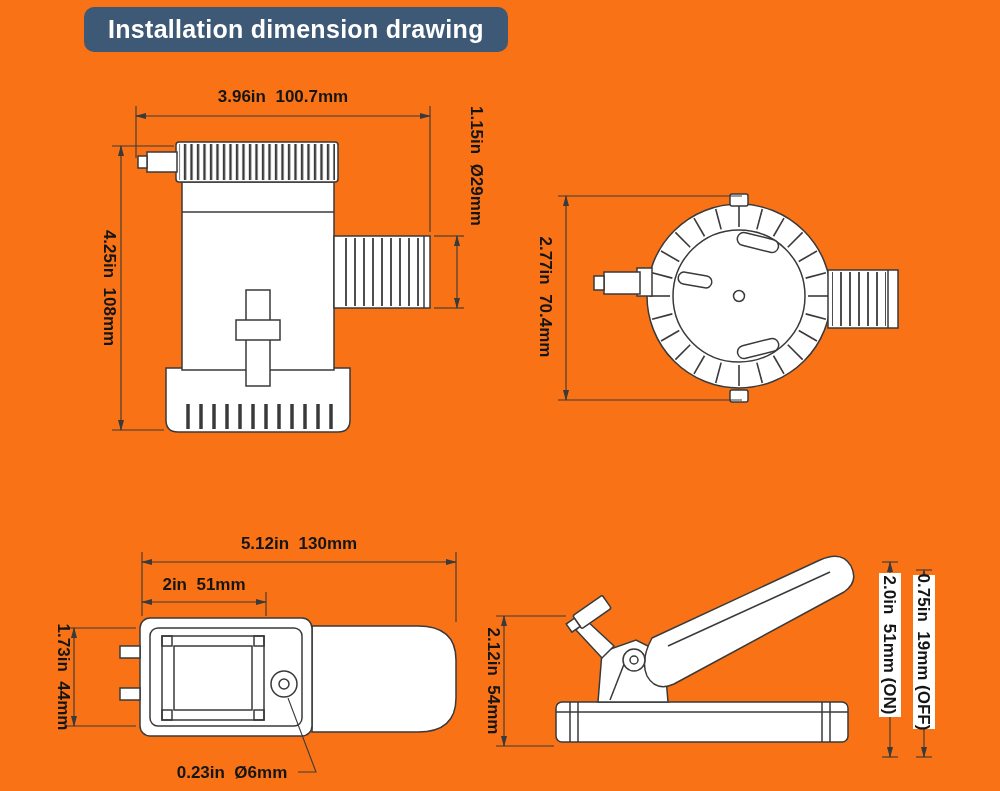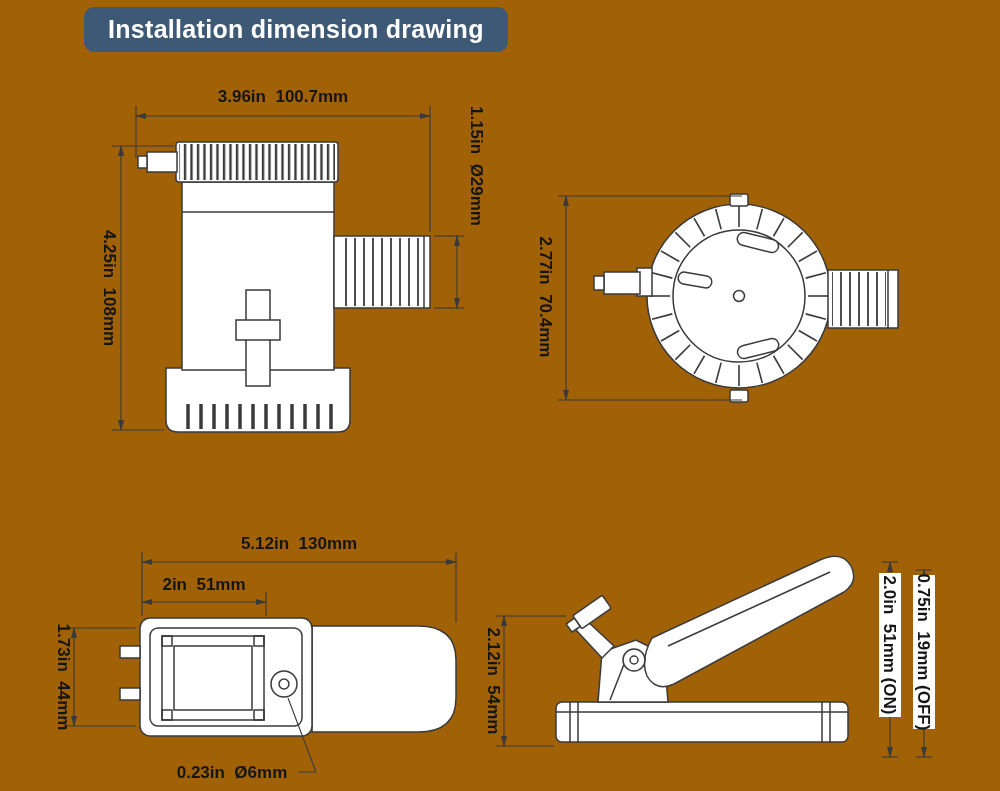--- a/index.html
+++ b/index.html
@@ -1,18 +1,18 @@
 <!DOCTYPE html>
 <html><head>
 <meta charset="utf-8">
 <style>
   * { margin:0; padding:0; box-sizing:border-box; }
   html,body { background:#ffffff; }
   .page {
-    position:relative; width:1000px; height:791px; background:#a16207;
+    position:relative; width:1000px; height:791px; background:#f97316;
     font-family:"Liberation Sans", sans-serif; overflow:hidden;
   }
   .badge {
     position:absolute; left:84px; top:7px;
     background:#3d5975; color:#fff;
     font-size:25px; font-weight:700; letter-spacing:.3px;
     padding:8px 24px; border-radius:10px;
   }
   svg { position:absolute; left:0; top:0; }
   .dim {

